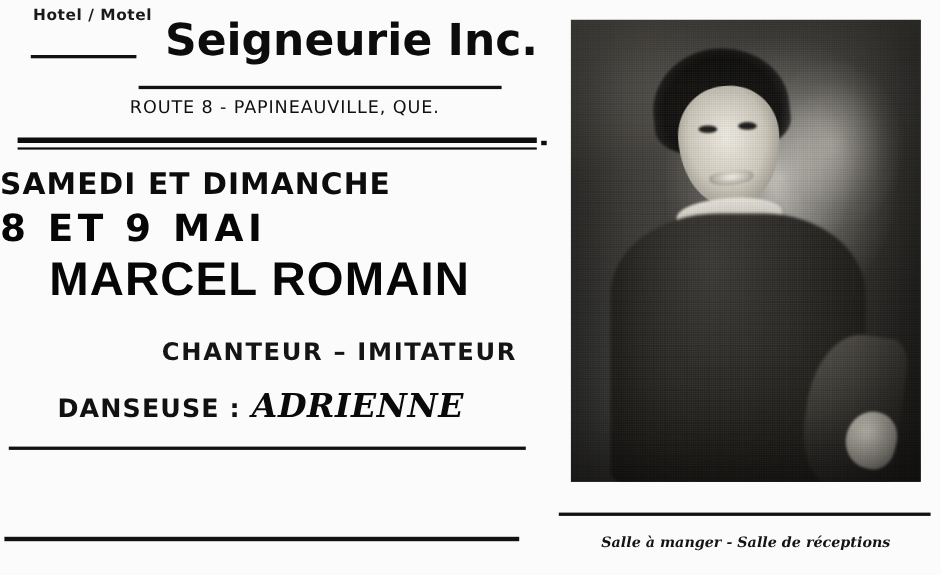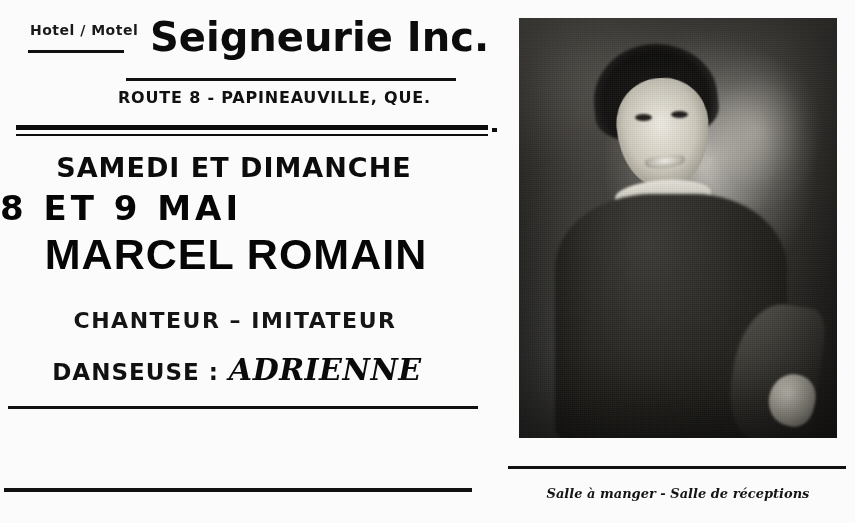--- a/index.html
+++ b/index.html
@@ -26,21 +26,21 @@
     position: absolute;
     left: 0;
     top: 0;
     width: 500px;
     height: 523px;
   }
 
   .hotel-label {
     position: absolute;
     left: 30px;
-    top: 22px;
+    top: 6px;
     font-family: "DejaVu Sans", sans-serif;
     font-weight: bold;
     font-size: 14px;
     letter-spacing: 0.5px;
     color: #1a1a1a;
   }
   .hotel-underline {
     position: absolute;
     left: 28px;
     top: 50px;
@@ -67,21 +67,21 @@
     width: 330px;
     height: 3px;
     background: #111;
   }
 
   .route-line {
     position: absolute;
     left: 118px;
     top: 88px;
     font-family: "DejaVu Sans", sans-serif;
-    font-weight: bold;
+    font-weight: normal;
     font-size: 16px;
     letter-spacing: 0.8px;
     color: #111;
     white-space: nowrap;
   }
 
   .rule-thick {
     position: absolute;
     left: 16px;
     top: 125px;
@@ -104,21 +104,20 @@
     width: 5px;
     height: 4px;
     background: #0d0d0d;
   }
 
   .dates-line {
     position: absolute;
     left: 0;
     top: 152px;
     width: 500px;
-    text-align: center;
     font-family: "DejaVu Sans", sans-serif;
     font-weight: bold;
     font-size: 27px;
     letter-spacing: 1px;
     color: #0c0c0c;
     padding-right: 32px;
     box-sizing: border-box;
   }
   .dates-big {
     position: absolute;
@@ -145,21 +144,21 @@
     letter-spacing: 1px;
     color: #060606;
     padding-right: 28px;
     box-sizing: border-box;
   }
   .role {
     position: absolute;
     left: 0;
     top: 308px;
     width: 500px;
-    text-align: center;
+    text-align: right;
     font-family: "DejaVu Sans", sans-serif;
     font-weight: bold;
     font-size: 22px;
     letter-spacing: 1.5px;
     color: #151515;
     padding-right: 30px;
     box-sizing: border-box;
   }
 
   .dancer-row {

